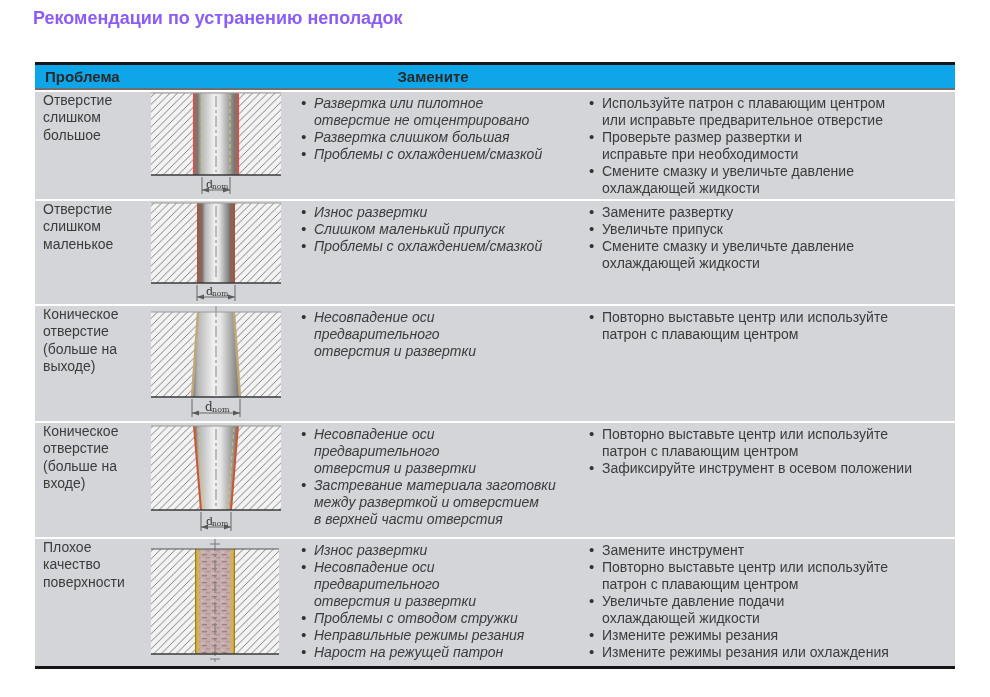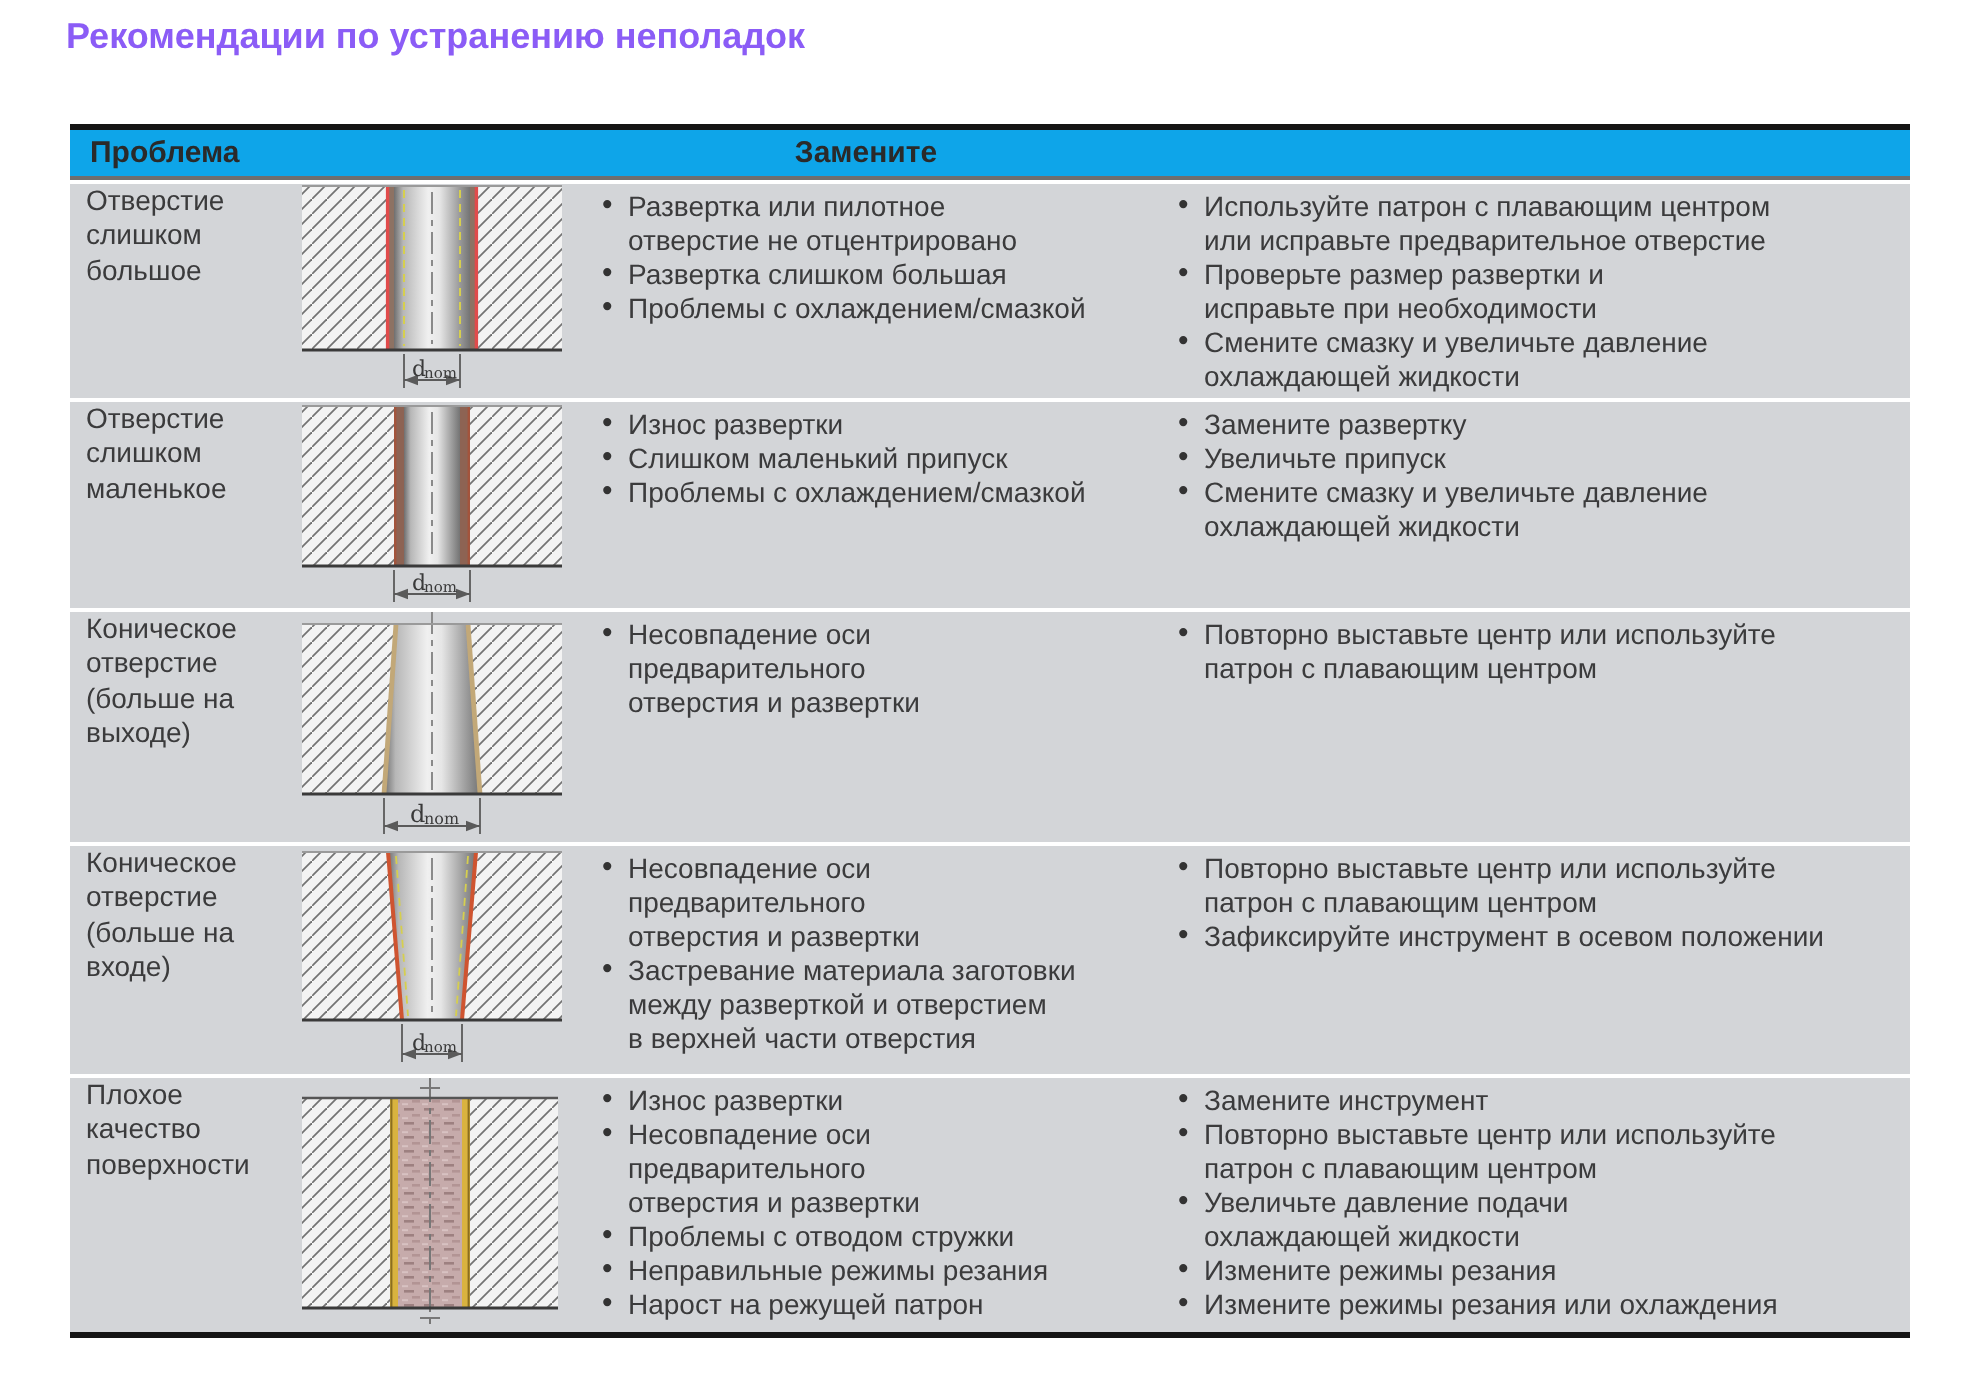--- a/index.html
+++ b/index.html
@@ -11,21 +11,21 @@
   .thead .h-cause,.thead .h-solution{text-align:center;}
   .trow{display:grid;grid-template-columns:104px 154px 288px 1fr;background:#d3d5d8;margin-top:2px;overflow:hidden;}
   .trow:first-of-type{margin-top:1px;}
   .tbottom{border-bottom:3px solid #151515;height:0;}
   .problem-cell{display:flex;padding-left:8px;}
   .problem-label{font-size:14px;line-height:1.24;white-space:pre-line;}
   .diagram-cell{display:flex;justify-content:center;align-items:flex-start;}
   ul.blist{margin:0;padding:3px 0 0 2px;list-style:none;font-size:14px;line-height:1.22;}
   ul.blist li{position:relative;padding-left:15px;margin:0;white-space:pre-line;}
   ul.blist li::before{content:"\2022";position:absolute;left:2px;top:-1px;font-size:15px;color:#333;}
-  .cause-cell{padding-left:4px;}
+  .cause-cell{padding-left:4px;font-style:italic;}
   .solution-cell{padding-left:4px;}
   svg{display:block;}
   svg text{font-family:"DejaVu Serif",serif;fill:#3a3a3a;}
 </style>
 </head>
 <body>
 
 <svg width="0" height="0" style="position:absolute">
   <defs>
     <pattern id="hatch" patternUnits="userSpaceOnUse" width="7.5" height="7.5">

